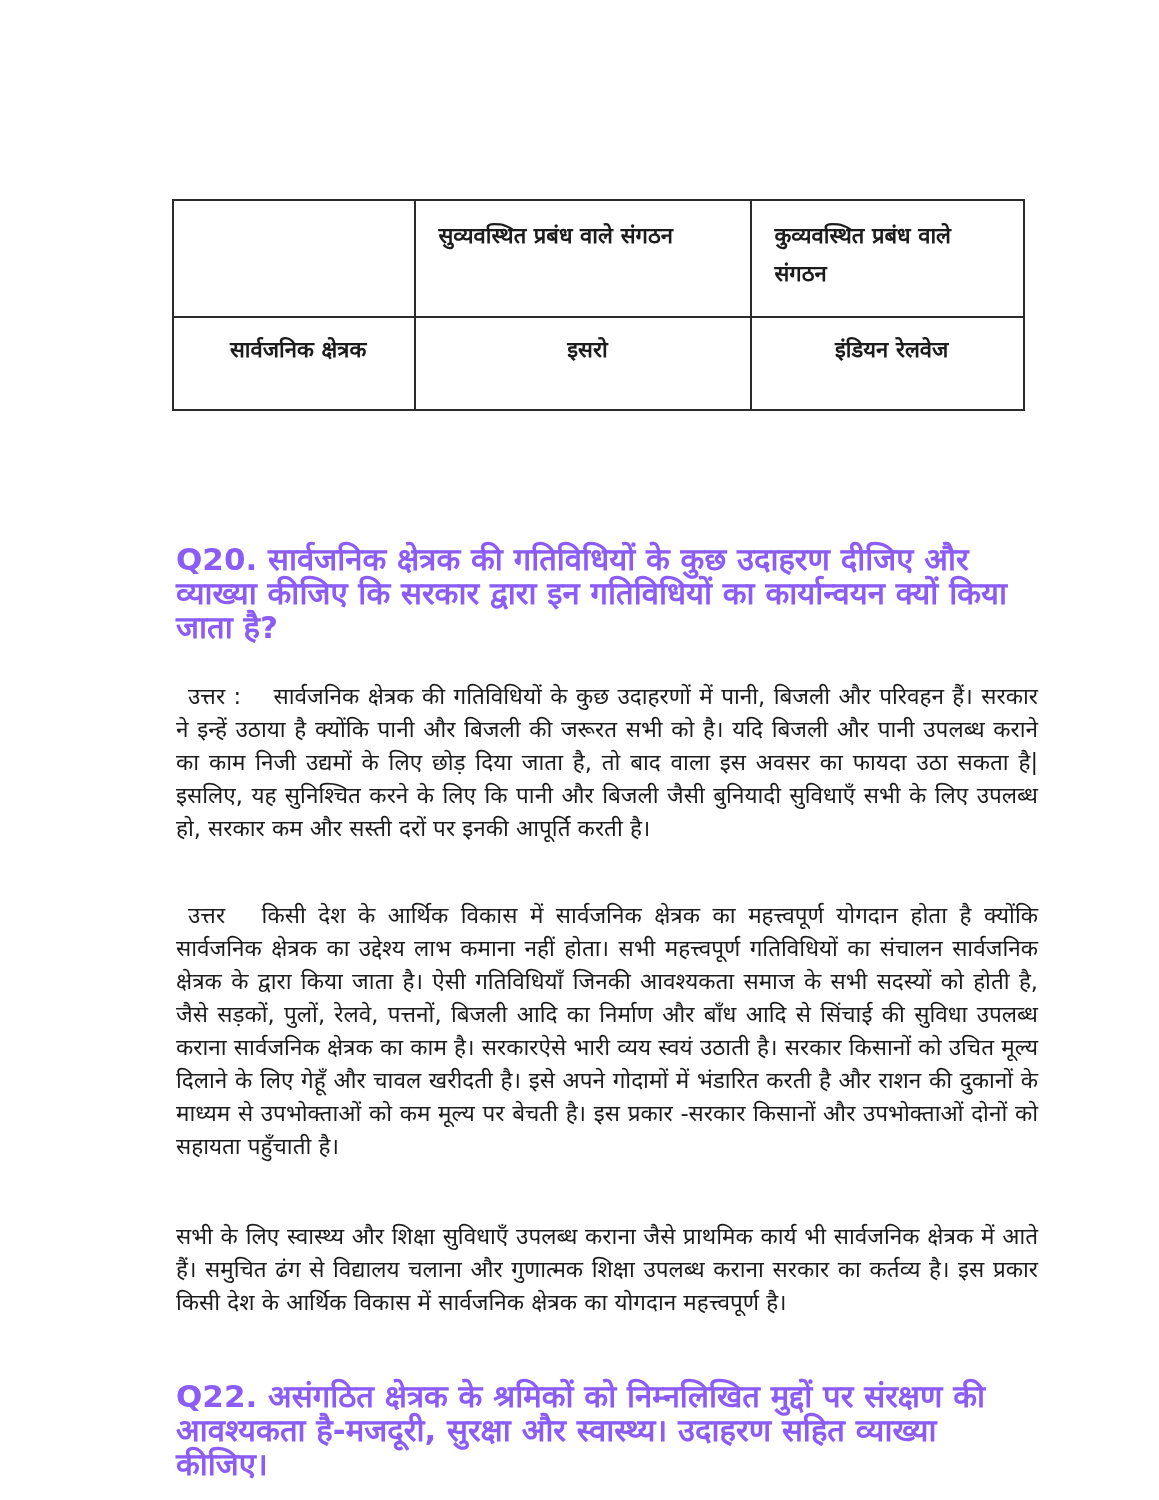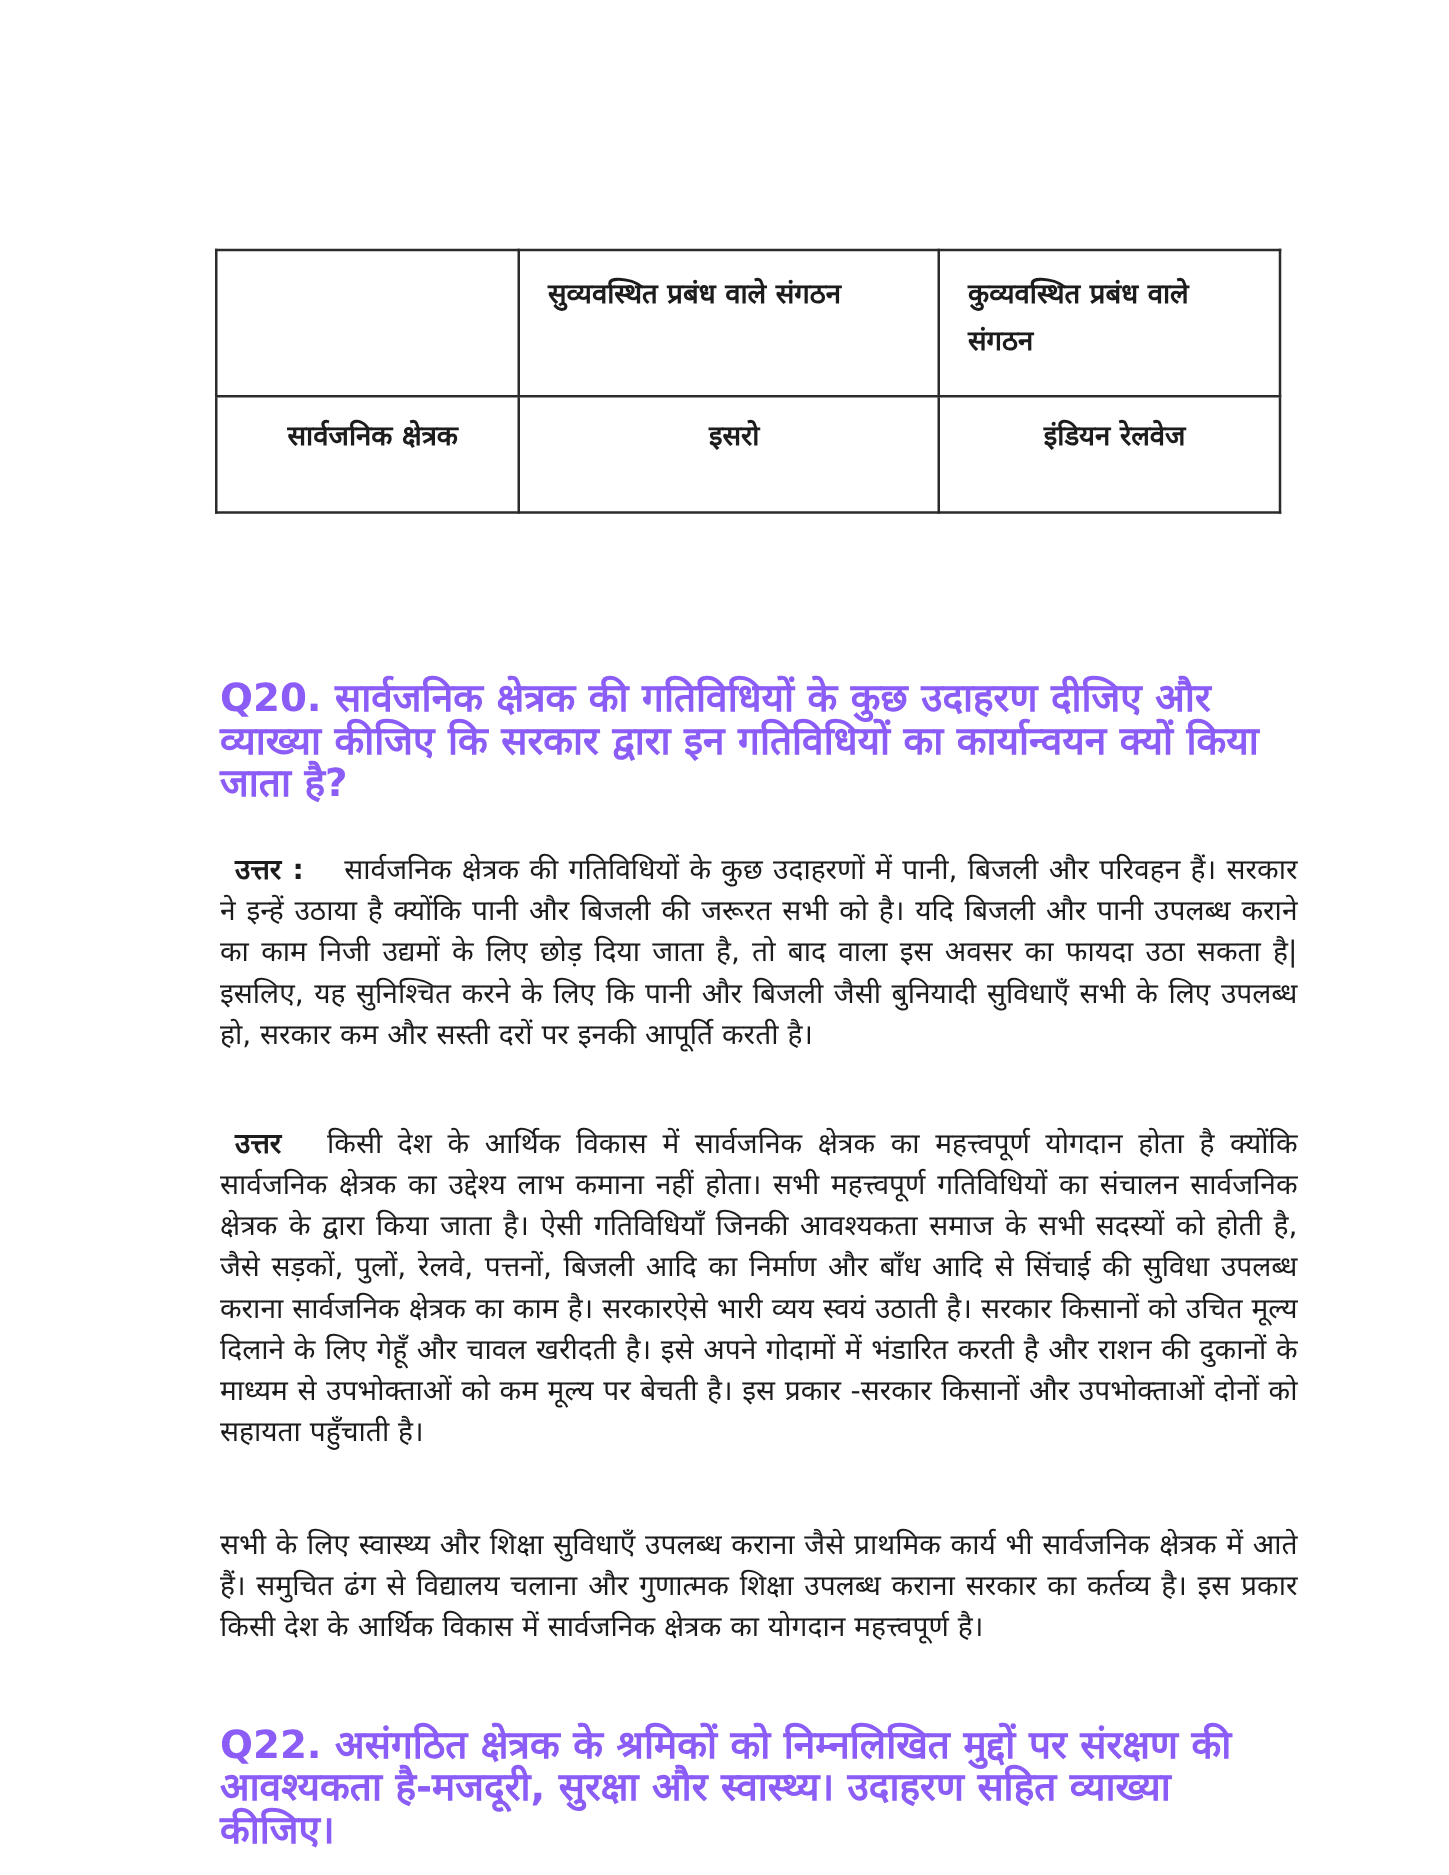--- a/index.html
+++ b/index.html
@@ -51,21 +51,21 @@
     font-size: 31px;
     line-height: 34px;
     color: #8b5cf6;
   }
   .answer {
     font-size: 22.5px;
     line-height: 33px;
     color: #1c1c1c;
     text-align: justify;
   }
-  .answer .ans-label { font-weight: bold; }
+  .answer .ans-label { font-weight: normal; }
 
   .mt-q20h  { margin-top: 16px; }
   .mt-q20a  { margin-top: 12px; }
   .mt-q21h  { margin-top: 36px; }
   .mt-q21a  { margin-top: 30px; }
   .mt-q21b  { margin-top: 33px; }
   .mt-q22h  { margin-top: 36px; }
 </style>
 </head>
 <body>

